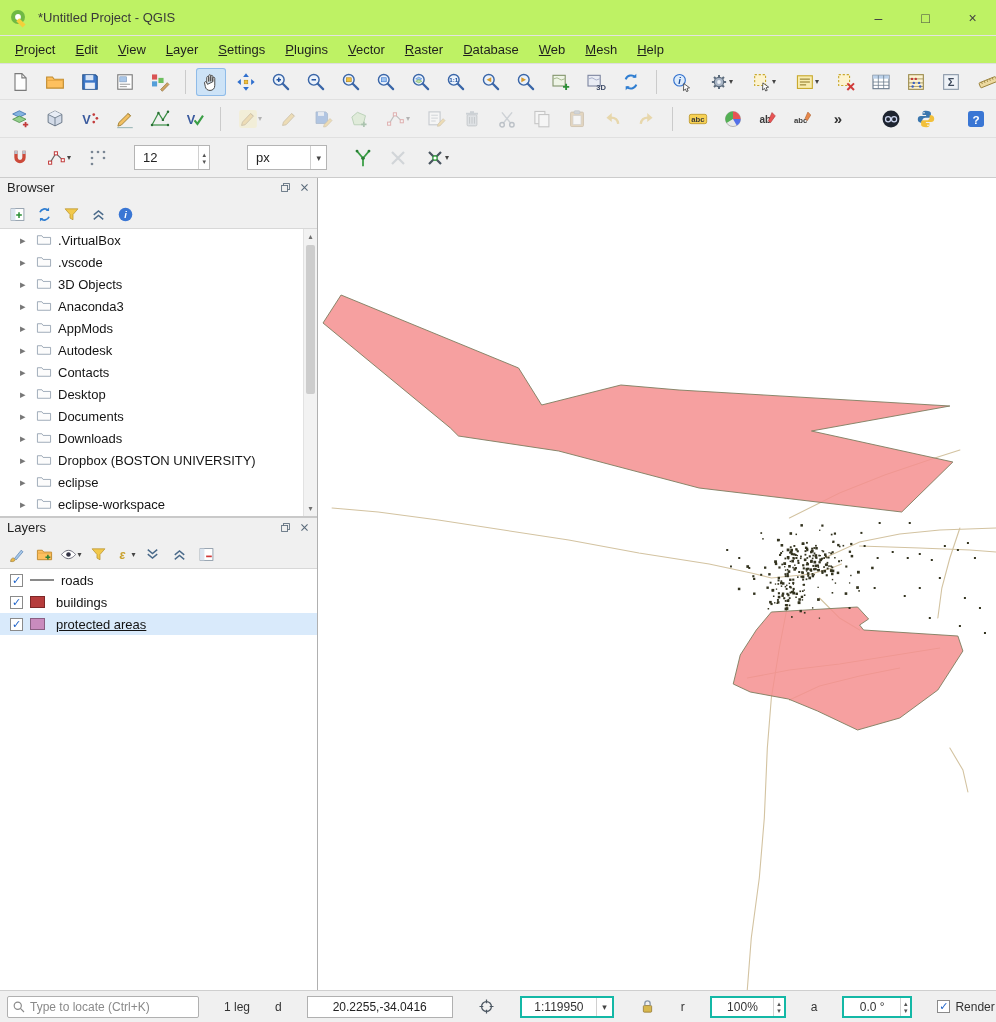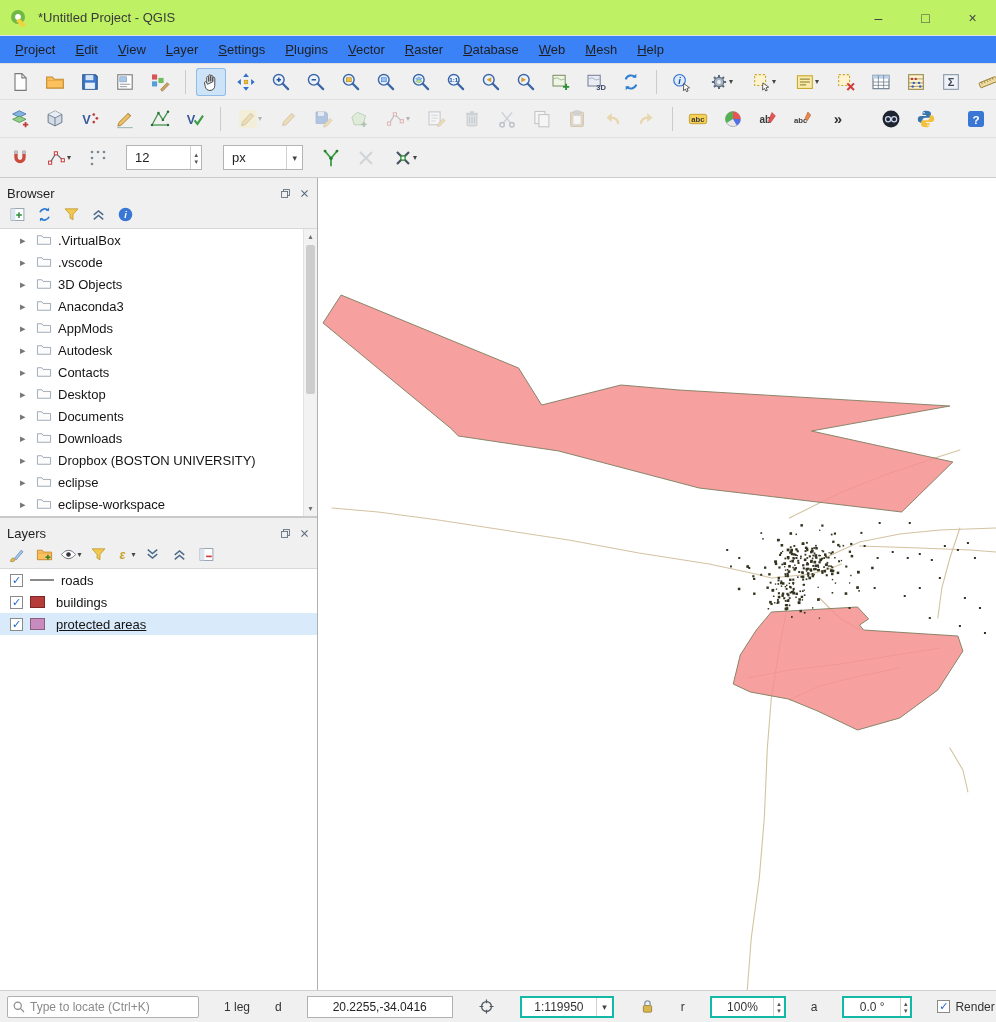--- a/index.html
+++ b/index.html
@@ -8,50 +8,50 @@
   svg text{font-family:"Liberation Sans","DejaVu Sans",sans-serif}
 
   
   .titlebar{height:36px;background:#bef264;display:flex;align-items:center;padding-left:9px;border-bottom:1px solid #e3e3e3}
   .app-icon{width:20px;height:20px;margin-right:9px;flex:none}
   .titlebar .title{color:#3a3a3a}
   .win-controls{margin-left:auto;display:flex;height:100%}
   .win-btn{width:47px;height:100%;display:flex;align-items:center;justify-content:center;color:#444;font-size:14px}
 
   
-  .menubar{height:28px;background:#3b82f6;display:flex;align-items:center;padding:8px 5px;border-bottom:1px solid #dedede}
+  .menubar{height:28px;background:#bef264;display:flex;align-items:center;padding:8px 5px;border-bottom:1px solid #dedede}
   .menu-item{padding:4px 10px;color:#1f1f1f}
 
   
   .toolbar{display:flex;align-items:center;background:#f0f0f0;border-bottom:1px solid #e0e0e0;padding:2px 5px;gap:5px}
   #toolbar-main{height:36px}
   #toolbar-digitizing{height:38px}
   #toolbar-snapping{height:40px;border-bottom:1px solid #cccccc}
   .tb-btn{width:30px;height:28px;border-radius:3px;display:flex;align-items:center;justify-content:center;flex:none}
   .tb-btn.has-dd{width:38px}
   .tb-btn .icon{width:20px;height:20px;flex:none}
   .tb-btn .dd{font-size:8px;color:#444;margin-left:0px}
   .tb-btn.active{background:#cde3f7;box-shadow:inset 0 0 0 1px #8fbbe8}
   .tb-btn.disabled{opacity:.35}
   .tb-glyph{font-size:15px;color:#333;font-weight:bold}
   .tb-sep{width:1px;height:24px;background:#cbcbcb;margin:0 5px;flex:none}
-  .tb-field{display:flex;align-items:center;background:#fff;border:1px solid #b4b4b4;height:25px;margin:0 8px;padding-left:8px;flex:none}
+  .tb-field{display:flex;align-items:center;background:#fff;border:1px solid #b4b4b4;height:25px;margin:0 16px;padding-left:8px;flex:none}
   .tb-field .val{flex:1;font-size:13px;color:#222}
   .tb-field{width:76px}
   .tb-field.combo{width:80px}
   .spinners{display:flex;flex-direction:column;justify-content:center;font-size:7px;line-height:7px;color:#555;border-left:1px solid #d0d0d0;padding:0 3px;height:100%}
   .dd-box{border-left:1px solid #d0d0d0;height:100%;display:flex;align-items:center;padding:0 5px;font-size:9px;color:#444}
 
   
   .main{display:flex;height:812px}
   .dock{width:318px;flex:none;border-right:1px solid #b0b0b0;display:flex;flex-direction:column;background:#f0f0f0}
   .panel{display:flex;flex-direction:column;min-height:0}
   #browser-panel{height:340px;border-bottom:2px solid #c9c9c9}
   #layers-panel{flex:1}
-  .panel-header{height:23px;display:flex;align-items:flex-end;padding:2px 4px 0 7px;color:#1f1f1f}
+  .panel-header{height:23px;display:flex;align-items:flex-start;padding:2px 4px 0 7px;color:#1f1f1f}
   .ph-btns{margin-left:auto;display:flex;gap:2px}
   .ph-btn{width:17px;height:15px;display:flex;align-items:center;justify-content:center}
   .ph-btn svg{width:11px;height:11px}
   .panel-toolbar{height:27px;display:flex;align-items:center;padding:0 5px;gap:3px}
   .panel-toolbar .tb-btn{width:24px;height:22px}
   .panel-toolbar .tb-btn .icon{width:17px;height:17px}
   .panel-body{flex:1;background:#fff;border-top:1px solid #d8d8d8;position:relative;overflow:hidden}
 
   
   .tree-row{height:22px;display:flex;align-items:center;padding-left:20px;margin-right:14px;white-space:nowrap}

